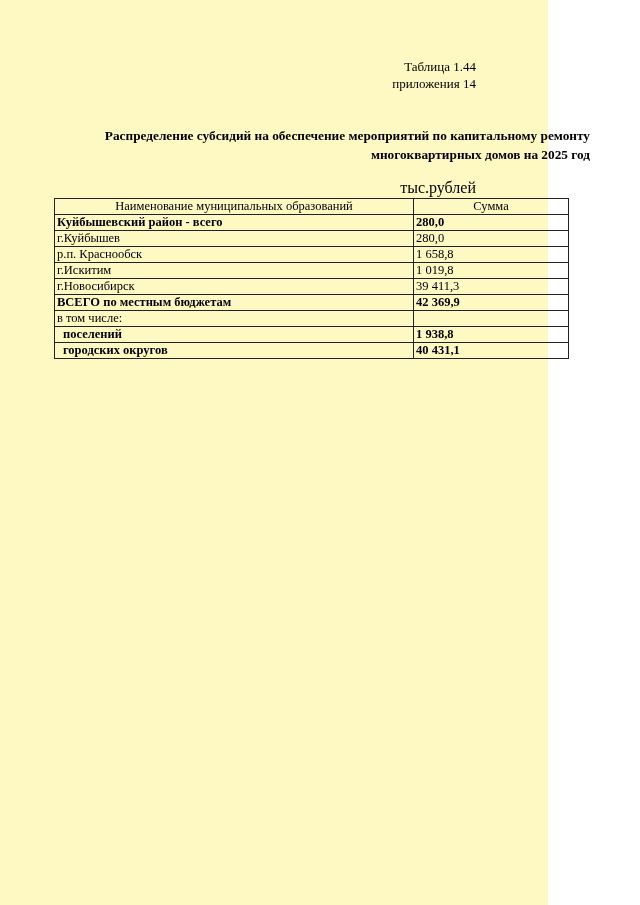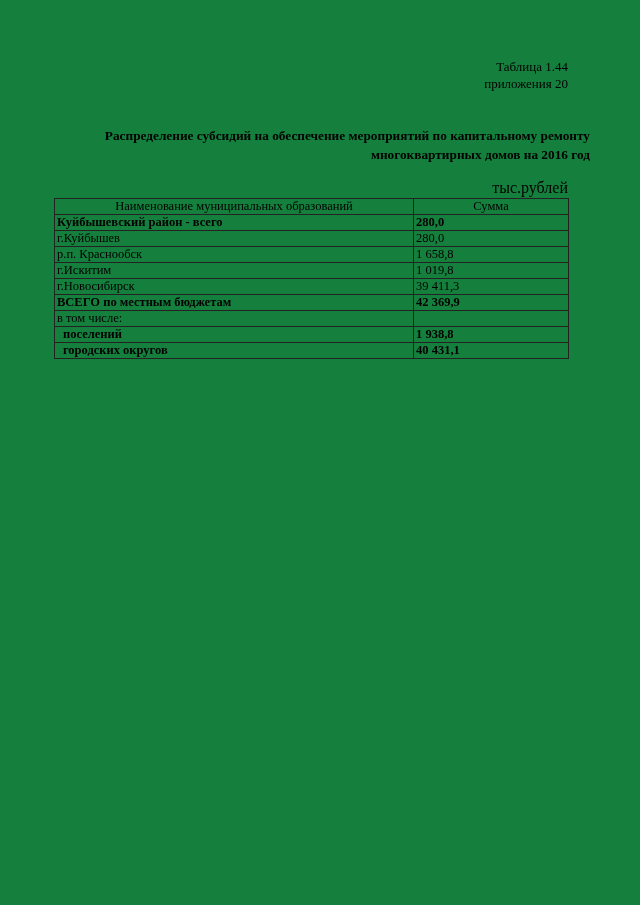--- a/index.html
+++ b/index.html
@@ -1,40 +1,40 @@
 <!DOCTYPE html>
 <html><head>
 <meta charset="utf-8">
 <style>
   html, body { margin: 0; padding: 0; background: #ffffff; }
   body { width: 640px; height: 905px; position: relative; font-family: "Liberation Serif", serif; color: #000; }
-  .page { position: absolute; left: 0; top: 0; width: 640px; height: 905px; background: #15803d; }
+  .page { position: absolute; left: 0; top: 0; width: 548px; height: 905px; background: #fef9c3; }
   .ref { position: absolute; right: 72px; top: 58px; text-align: right; font-size: 13px; line-height: 17px; }
   .title { position: absolute; left: 50px; width: 540px; top: 126px; text-align: right; font-weight: bold; font-size: 13.3px; line-height: 19px; }
   .units { position: absolute; right: 72px; top: 180px; font-size: 16px; line-height: 16px; }
   table.subs { position: absolute; left: 54px; top: 198px; width: 515px; border-collapse: collapse; font-size: 12.5px; padding-left: 24px; }
   table.subs td, table.subs th { border: 1.3px solid #222; height: 15px; padding: 0 2px; line-height: 15px; white-space: nowrap; }
   table.subs th { font-weight: normal; text-align: center; }
   table.subs th.c1 { width: 354px; }
   table.subs td.amt { text-align: left; }
   table.subs tr.bold td { font-weight: bold; }
   table.subs td.indent { padding-left: 8px; }
 </style>
 </head>
 <body>
 
 <div class="page">
   <div class="ref">
     <div>Таблица 1.44</div>
-    <div>приложения 20</div>
+    <div>приложения 14</div>
   </div>
 
   <div class="title">
     <div>Распределение субсидий на обеспечение мероприятий по капитальному ремонту</div>
-    <div>многоквартирных домов на 2016 год</div>
+    <div>многоквартирных домов на 2025 год</div>
   </div>
 
   <div class="units">тыс.рублей</div>
 
   <table class="subs">
     <thead>
       <tr>
         <th class="c1">Наименование муниципальных образований</th>
         <th>Сумма</th>
       </tr>

